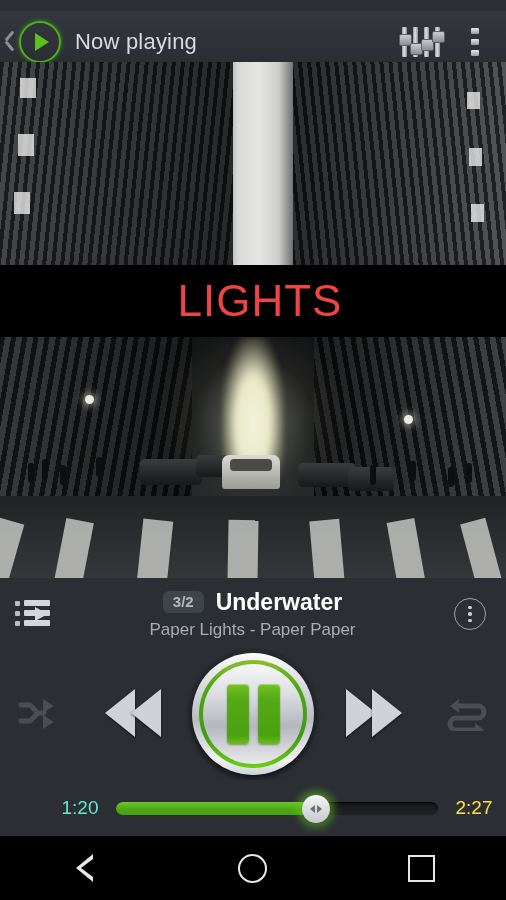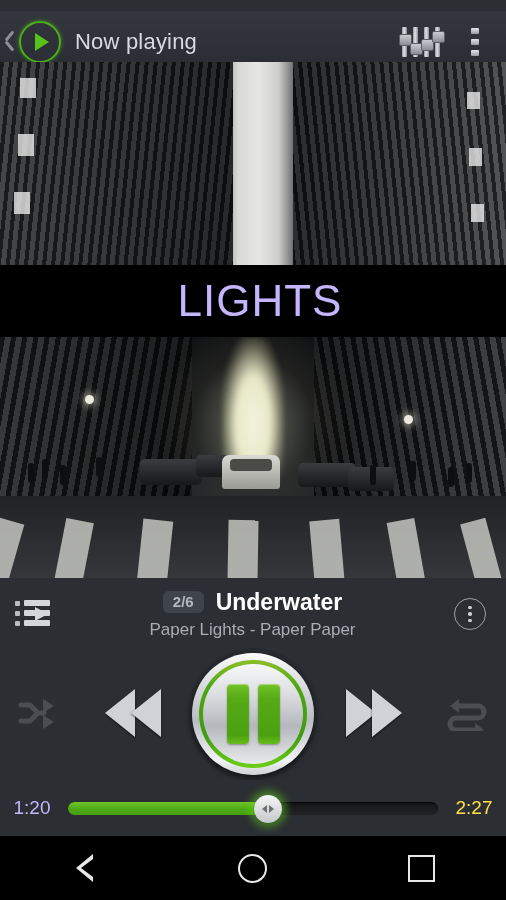--- a/index.html
+++ b/index.html
@@ -117,21 +117,21 @@
   .play-face{width:100px;height:100px;border-radius:50%;
     background:linear-gradient(to bottom,#f7f8f9 0%,#dcdee1 30%,#b4b8bd 62%,#e9eaec 100%);
     display:flex;align-items:center;justify-content:center;gap:9px;}
   .pbar{width:22px;height:60px;border-radius:4px;
     background:linear-gradient(to bottom,#73c327 0%,#56aa15 25%,#4ba010 85%,#67bd1c 100%);
     box-shadow:inset 0 1px 1px rgba(255,255,255,.4),0 1px 2px rgba(0,0,0,.35);}
 
   
   .seek{position:absolute;left:0;top:780px;width:506px;height:55px;background:#2b2e33;
     display:flex;align-items:center;}
-  .tcur{width:64px;text-align:center;font-size:19px;color:#c4b5fd;}
+  .tcur{width:64px;text-align:center;font-size:19px;color:#5eead4;padding-left:48px;}
   .ttot{width:64px;text-align:center;font-size:19px;color:#fde047;}
   .bar-wrap{flex:1;position:relative;height:20px;margin:0 4px;}
   .bar-bg{position:absolute;left:0;right:0;top:4px;height:13px;border-radius:7px;
     background:linear-gradient(to bottom,#141517,#212326);box-shadow:inset 0 1px 2px rgba(0,0,0,.8);}
   .bar-fill{position:absolute;left:0;top:4px;height:13px;border-radius:7px;
     background:linear-gradient(to bottom,#6fc62b,#4da914 55%,#46a011);}
   .thumb{position:absolute;top:-3px;width:28px;height:28px;border-radius:50%;
     background:linear-gradient(to bottom,#f4f5f6,#c5c8cc);
     box-shadow:0 0 9px 4px rgba(100,210,30,.55),0 1px 2px rgba(0,0,0,.5);
     display:flex;align-items:center;justify-content:center;gap:2px;cursor:pointer;}
@@ -190,21 +190,21 @@
       <i class="win" style="left:18px;top:72px;width:16px;height:22px"></i>
       <i class="win" style="left:14px;top:130px;width:16px;height:22px"></i>
     </div>
     <div class="bldb">
       <i class="win" style="right:26px;top:30px;width:13px;height:17px"></i>
       <i class="win" style="right:24px;top:86px;width:13px;height:18px"></i>
       <i class="win" style="right:22px;top:142px;width:13px;height:18px"></i>
     </div>
 
     <div class="band">
-      <span class="t2" style="color:#c4b5fd">LIGHTS</span>
+      <span class="t2" style="color:#ef4444">LIGHTS</span>
     </div>
 
     <div class="street">
       <div class="sideL"></div>
       <div class="sideR"></div>
       <div class="glow2"></div>
       <div class="glow"></div>
       <i class="lamp" style="left:85px;top:58px"></i>
       <i class="lamp" style="right:93px;top:78px"></i>
       <i class="darkcar" style="left:140px;top:122px;width:62px;height:26px"></i>
@@ -237,21 +237,21 @@
       <i class="d" style="top:7px"></i>
         <i class="d" style="top:17px"></i>
         <i class="d" style="top:27px"></i>
       <i class="r" style="top:6px;width:26px"></i>
         <i class="r" style="top:16px;width:26px"></i>
         <i class="r" style="top:26px;width:26px"></i>
       <i class="tri"></i>
     </span>
     <div class="meta">
       <div class="line1">
-        <span class="badge">2/6</span>
+        <span class="badge">3/2</span>
         <span class="title">Underwater</span>
       </div>
       <div class="subtitle">Paper Lights - Paper Paper</div>
     </div>
     <span class="ovf">
       <i></i>
         <i></i>
         <i></i>
     </span>
   </div>

